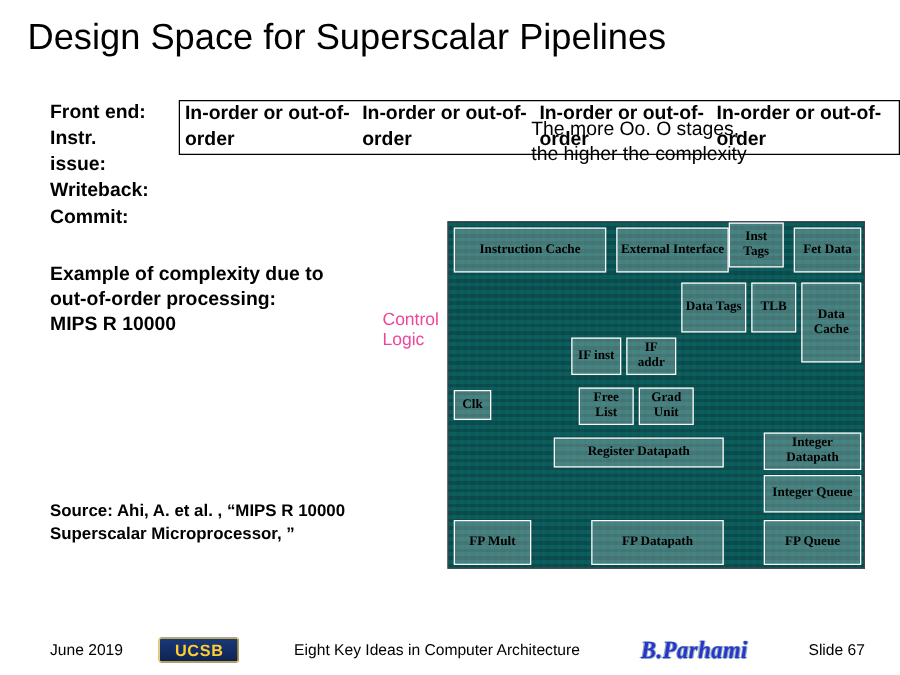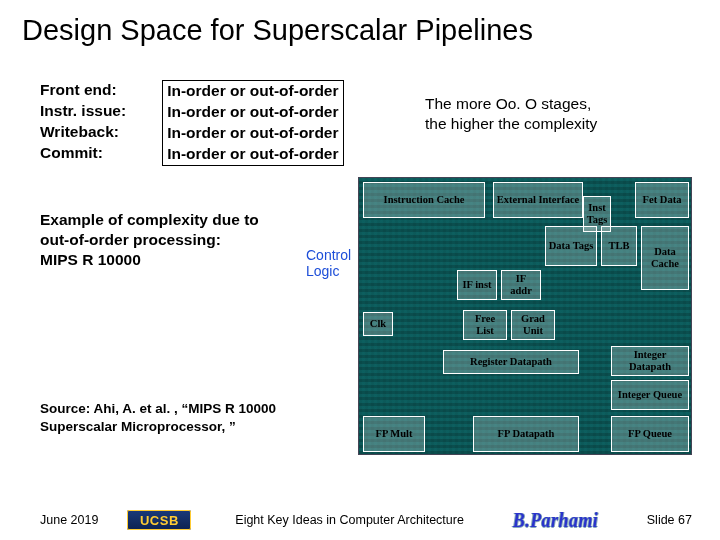--- a/index.html
+++ b/index.html
@@ -11,25 +11,25 @@
     position: relative;
     overflow: hidden;
   }
   .title {
     font-size: 29px;
     padding: 14px 0 0 22px;
     font-weight: 400;
   }
   .stage-row {
     position: absolute; left: 40px; top: 80px;
-    display: flex; align-items: flex-start; gap: 36px;
+    display: flex; align-items: flex-start; gap: 24px;
     font-size: 15.5px; font-weight: 700;
   }
   .stage-labels { display: flex; flex-direction: column; line-height: 1.35; }
-  .stage-vals   { display: flex; flex-direction: column; line-height: 1.35; border: 1px solid #000; padding: 0 4px; }
+  .stage-vals   { display: flex; flex-direction: row; line-height: 1.35; border: 1px solid #000; padding: 0 4px; }
   .note {
     position: absolute; left: 425px; top: 94px;
     font-size: 15.5px; font-weight: 400; line-height: 1.3;
   }
   .example {
     position: absolute; left: 40px; top: 210px;
     font-size: 15.5px; font-weight: 700; line-height: 1.3;
   }
   .source {
     position: absolute; left: 40px; top: 400px;
@@ -52,21 +52,21 @@
     border: 1.5px solid #fff;
     display: flex; align-items: center; justify-content: center;
     font: 700 10.5px/1.15 Georgia, 'Times New Roman', serif;
     color: #000; text-align: center;
     background: rgba(245,245,240,.25);
     padding: 2px;
   }
   .block span { background: rgba(255,255,255,.0); }
   .ctrl-logic {
     position: absolute; left: 306px; top: 247px;
-    font: 400 14px Arial; color: #1d4ed8;
+    font: 400 14px Arial; color: #ec4899;
   }
   
   .footer {
     position: absolute; left: 0; bottom: 10px; width: 720px;
     display: flex; align-items: center; justify-content: space-between;
     padding: 0 28px 0 40px;
     font-size: 12.5px;
   }
   .footer-left { display: flex; align-items: center; gap: 29px; }
   .ucsb {
@@ -119,21 +119,21 @@
 Logic</div>
 
 <div class="chip">
   <div class="chip-bg"></div>
   <div class="block" style="left:4px;top:4px;width:122px;height:36px">
       <span>Instruction Cache</span>
     </div>
   <div class="block" style="left:134px;top:4px;width:90px;height:36px">
       <span>External Interface</span>
     </div>
-  <div class="block" style="left:224px;top:18px;width:28px;height:36px">
+  <div class="block" style="left:224px;top:0;width:44px;height:36px">
       <span>Inst Tags</span>
     </div>
   <div class="block" style="left:276px;top:4px;width:54px;height:36px">
       <span>Fet Data</span>
     </div>
   <div class="block" style="left:186px;top:48px;width:52px;height:40px">
       <span>Data Tags</span>
     </div>
   <div class="block" style="left:242px;top:48px;width:36px;height:40px">
       <span>TLB</span>

